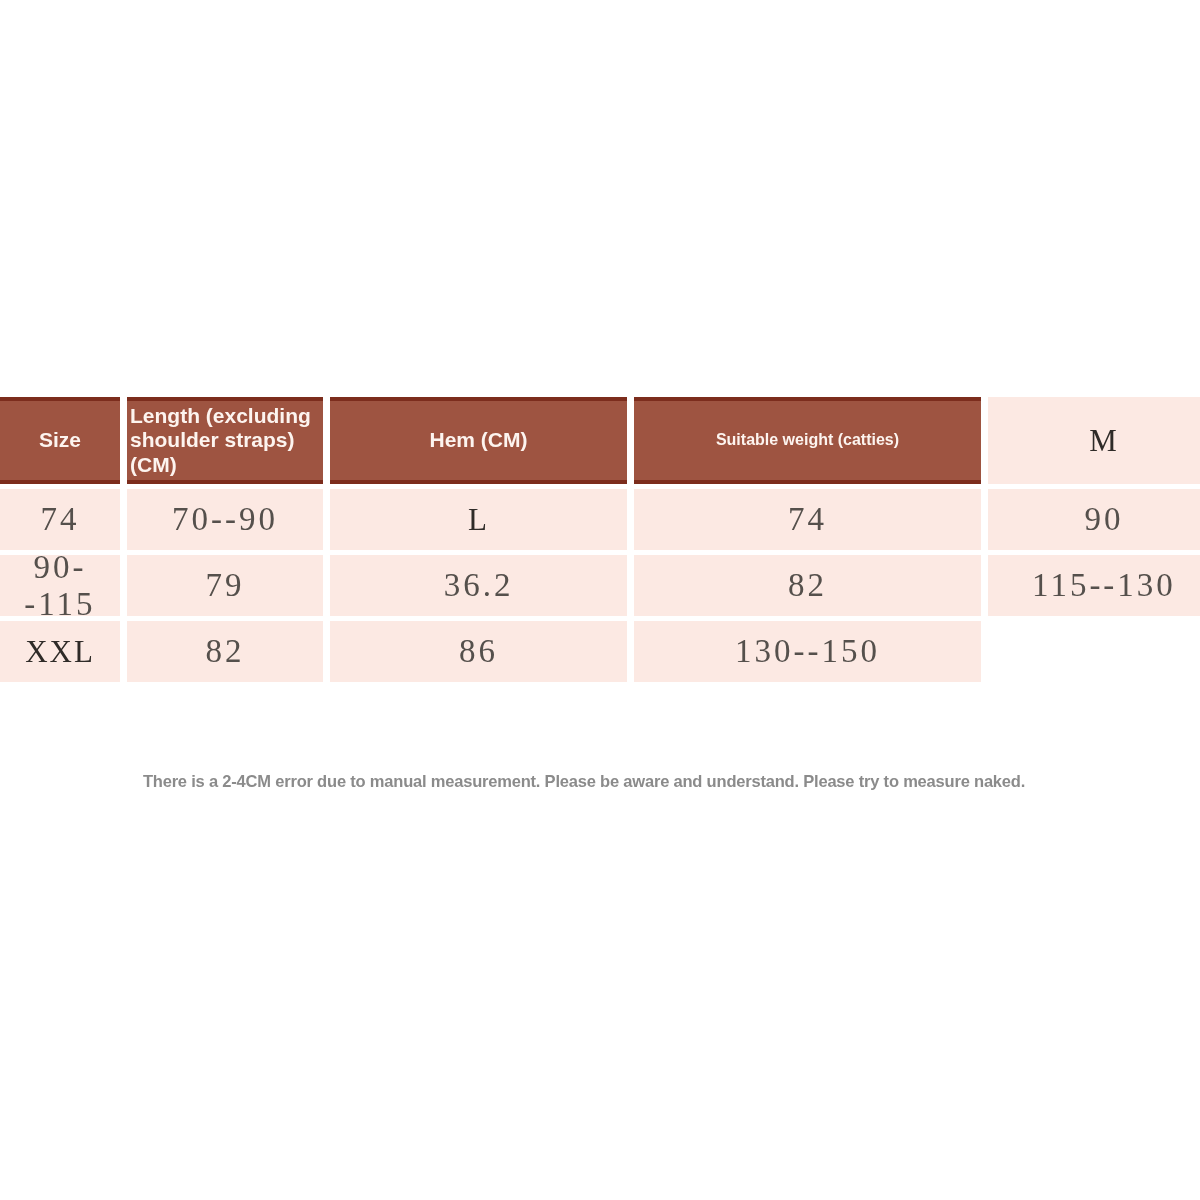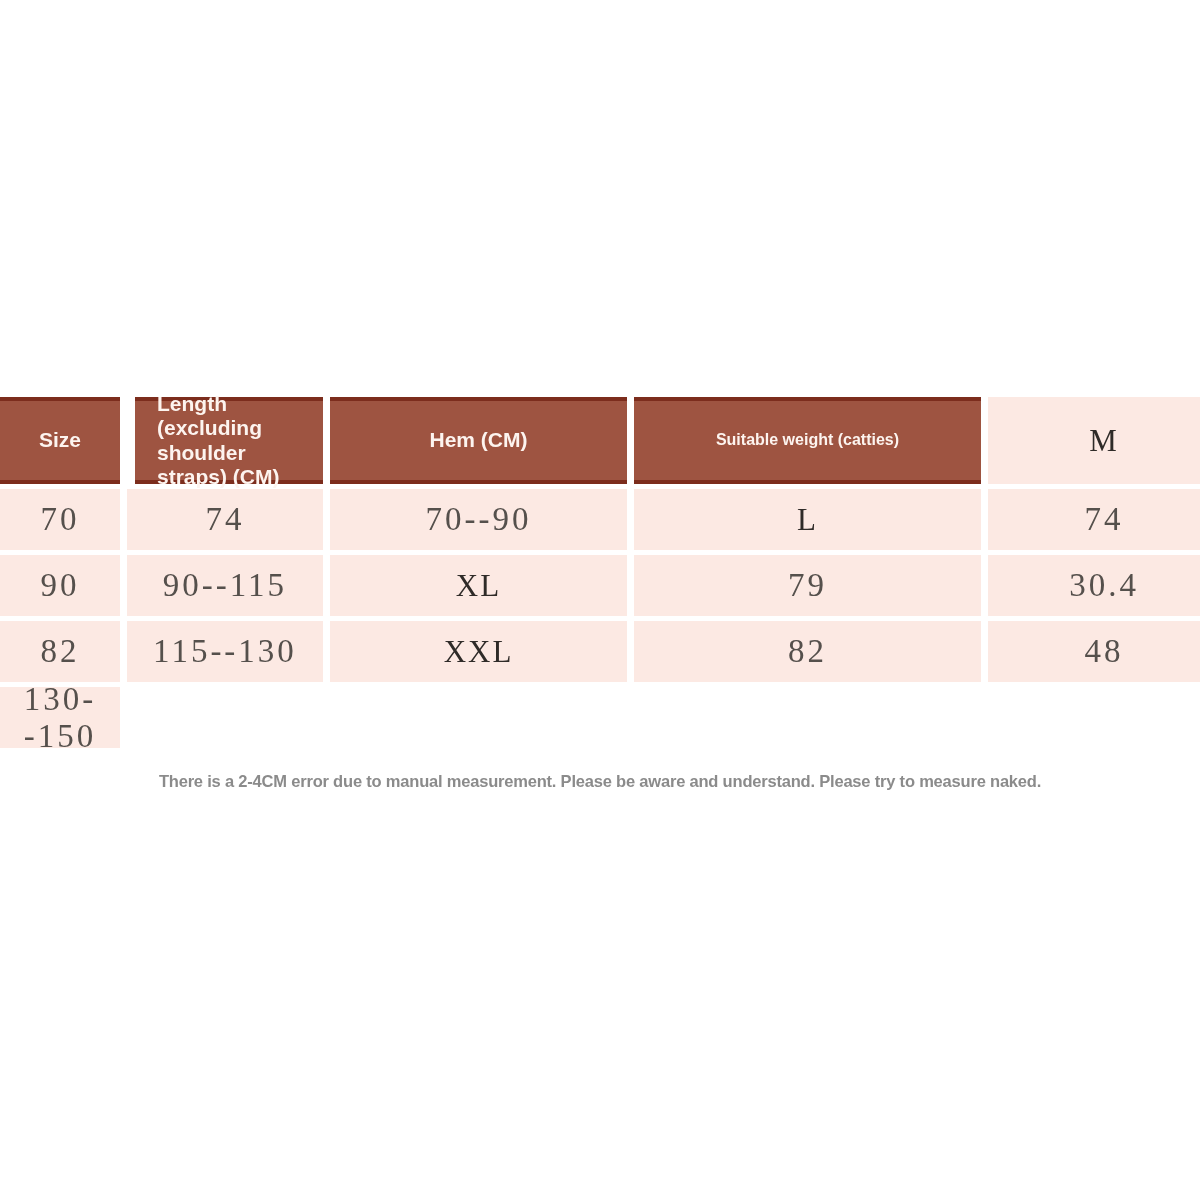--- a/index.html
+++ b/index.html
@@ -30,23 +30,22 @@
     font-size: 21px;
     display: flex;
     align-items: center;
     justify-content: center;
     text-align: center;
     line-height: 1.15;
   }
   .th.left-align {
     justify-content: flex-start;
     text-align: left;
-    padding-left: 22px;
+    padding-left: 3px;
     padding-right: 6px;
-    margin-left: 8px;
   }
   .th.small-text { font-size: 16px; }
 
   .td {
     background: #fce9e3;
     color: #55504c;
     font-family: "Liberation Serif", "DejaVu Serif", serif;
     font-size: 33px;
     letter-spacing: 3px;
     display: flex;
@@ -55,21 +54,21 @@
     text-align: center;
   }
   .td.size-cell {
     color: #2f2b28;
     font-size: 31px;
     letter-spacing: 2px;
   }
 
   .note {
     position: absolute;
-    left: 16px; top: 772px;
+    left: 0; top: 772px;
     width: 1168px;
     text-align: center;
     color: #8b8b8b;
     font-size: 16.5px;
     font-weight: bold;
     letter-spacing: -0.2px;
   }
 </style>
 </head>
 <body>
@@ -77,37 +76,35 @@
 <div class="page">
 
   <div class="size-table">
 
     <div class="th">Size</div>
     <div class="th left-align">Length (excluding shoulder straps) (CM)</div>
     <div class="th">Hem (CM)</div>
     <div class="th small-text">Suitable weight (catties)</div>
 
     <div class="td size-cell">M</div>
-    <div class="td">70</div>
     <div class="td">74</div>
     <div class="td">70--90</div>
 
     <div class="td size-cell">L</div>
     <div class="td">74</div>
     <div class="td">90</div>
     <div class="td">90--115</div>
 
-    <div class="td size-cell">XL</div>
     <div class="td">79</div>
-    <div class="td">30.4</div>
+    <div class="td">36.2</div>
     <div class="td">82</div>
     <div class="td">115--130</div>
 
     <div class="td size-cell">XXL</div>
     <div class="td">82</div>
-    <div class="td">48</div>
+    <div class="td">86</div>
     <div class="td">130--150</div>
 
   </div>
 
   <div class="note">There is a 2-4CM error due to manual measurement. Please be aware and understand. Please try to measure naked.</div>
 
 </div>
 
 </body></html>

